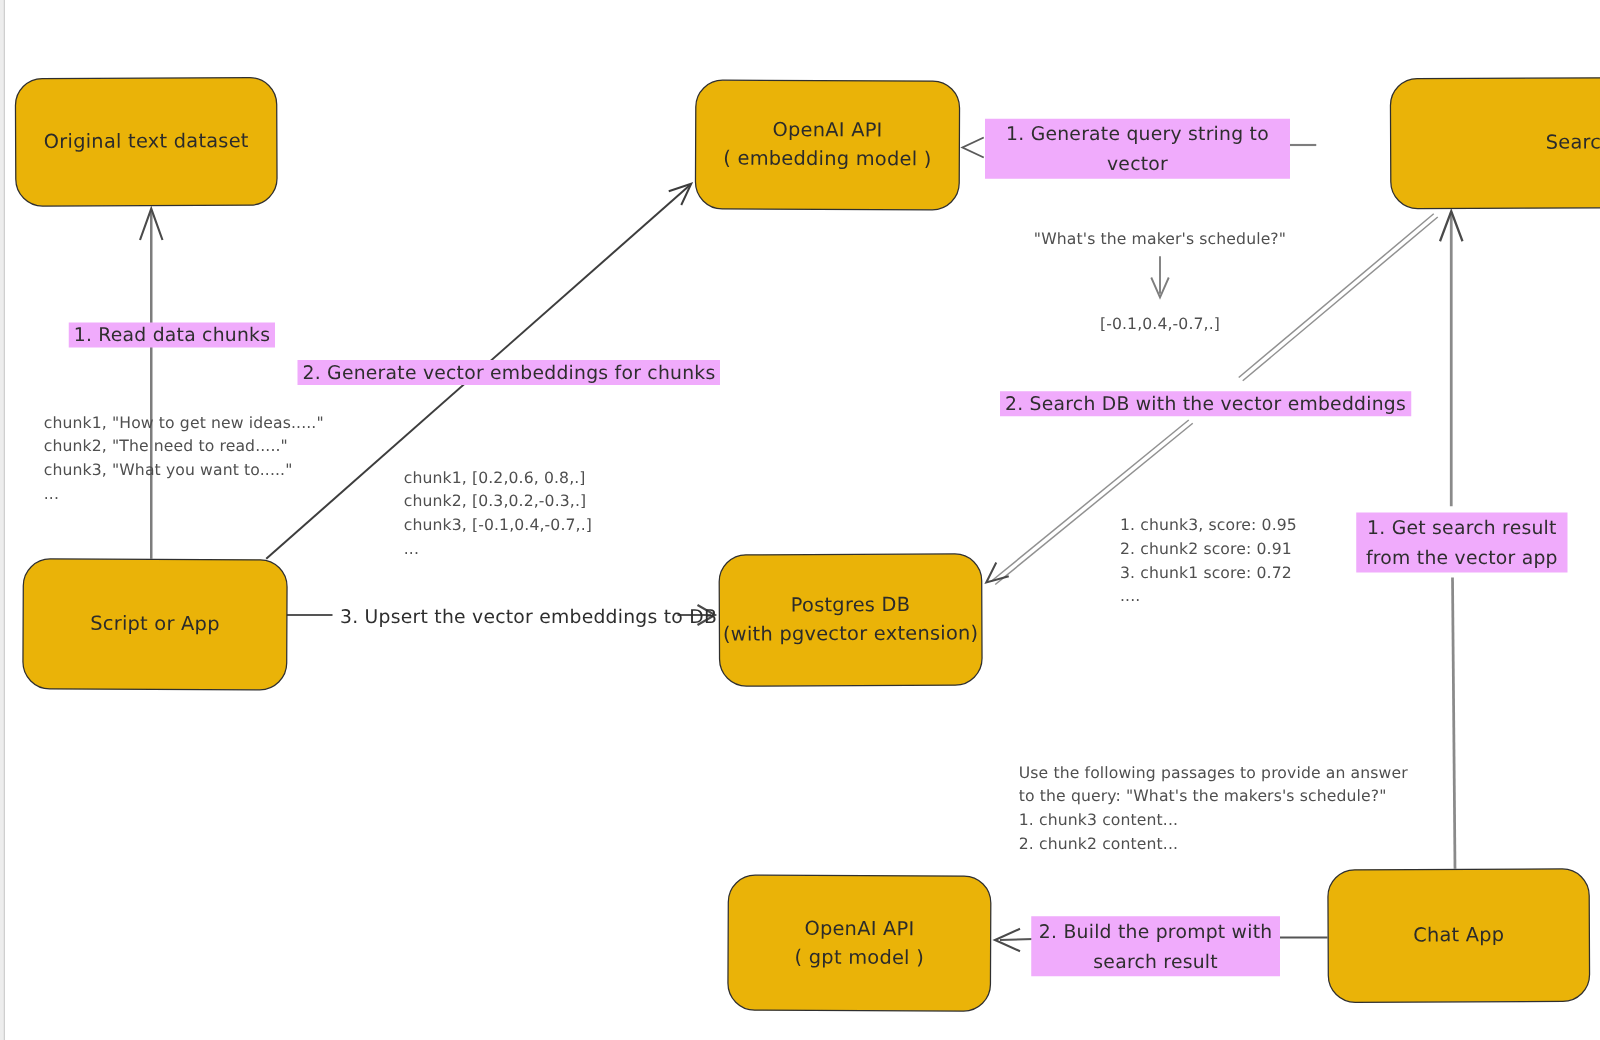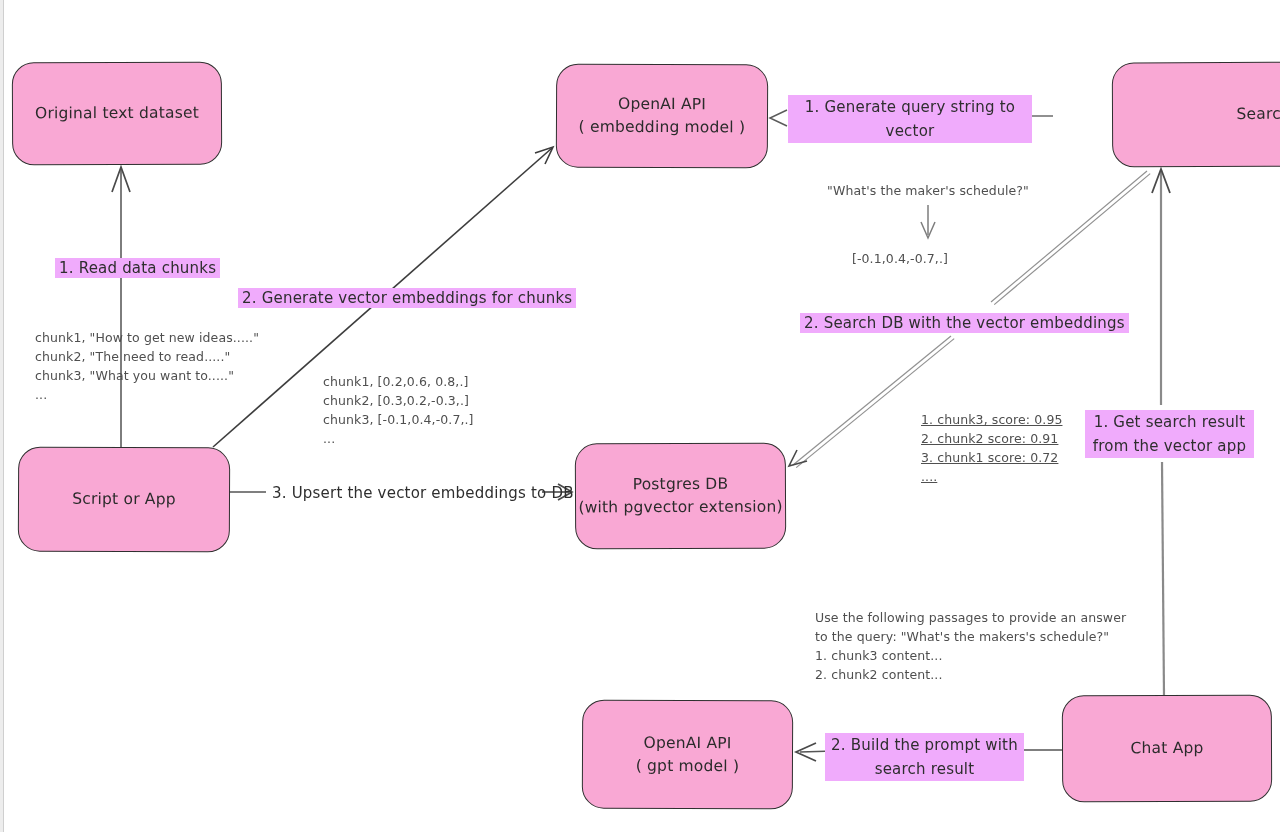--- a/index.html
+++ b/index.html
@@ -9,21 +9,21 @@
     font-family:"DejaVu Sans","Liberation Sans",sans-serif;
     color:#2b2b2b;
   }
   .edge-strip{
     position:absolute;left:0;top:0;width:3px;height:832px;
     background:#ededed;border-right:1px solid #cfcfcf;
   }
   svg.connectors{position:absolute;left:0;top:0;pointer-events:none;}
   .node{
     position:absolute;
-    background:#f9a8d4;
+    background:#eab308;
     border:1.6px solid #2f2f2f;
     border-radius:22px;
     display:flex;flex-direction:column;align-items:center;justify-content:center;
     font-size:15.5px;letter-spacing:.2px;line-height:23px;
     text-align:center;
     z-index:3;
   }
   .edge-label{
     position:absolute;font-size:15px;letter-spacing:.2px;color:#2e2e2e;
     z-index:4;background:#f0abfc;padding:1px 4px;white-space:nowrap;
@@ -153,23 +153,23 @@
 
 <div class="annotation" style="left:323px;top:372px;">
   <div>chunk1, [0.2,0.6, 0.8,.]</div>
   <div>chunk2, [0.3,0.2,-0.3,.]</div>
   <div>chunk3, [-0.1,0.4,-0.7,.]</div>
   <div>...</div>
 </div>
 
 <div class="annotation centered" style="left:805px;top:181px;width:246px;">"What's the maker's schedule?"</div>
 
-<div class="annotation centered" style="left:777px;top:249px;width:246px;">[-0.1,0.4,-0.7,.]</div>
+<div class="annotation centered" style="left:805px;top:249px;width:246px;">[-0.1,0.4,-0.7,.]</div>
 
-<div class="annotation" style="left:921px;top:410px;text-decoration:underline;">
+<div class="annotation" style="left:896px;top:410px;">
   <div>1. chunk3, score: 0.95</div>
   <div>2. chunk2 score: 0.91</div>
   <div>3. chunk1 score: 0.72</div>
   <div>....</div>
 </div>
 
 <div class="annotation" style="left:815px;top:608px;">
   <div>Use the following passages to provide an answer</div>
   <div>to the query: "What's the makers's schedule?"</div>
   <div>1. chunk3 content...</div>

